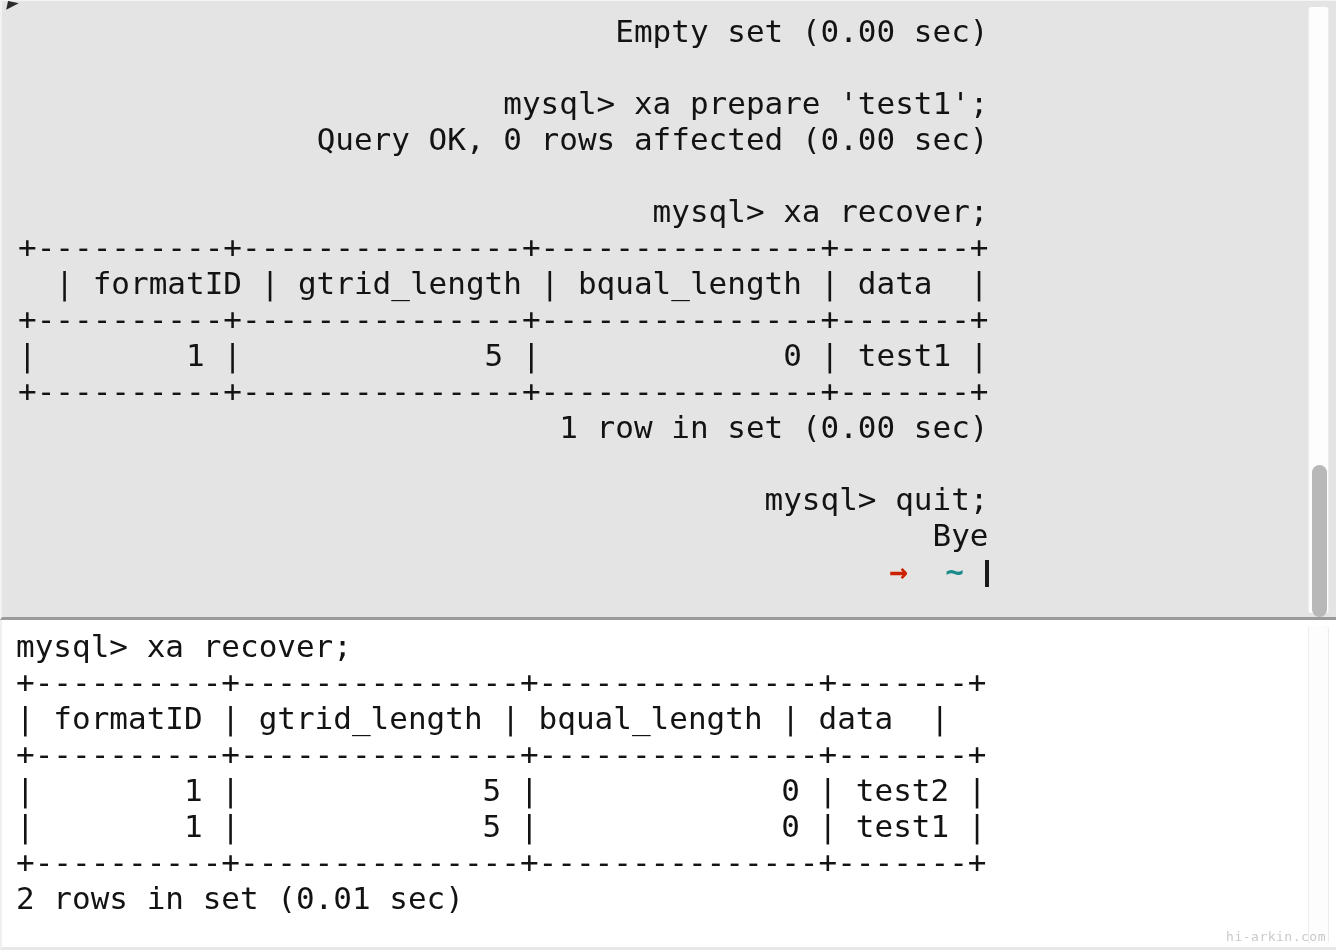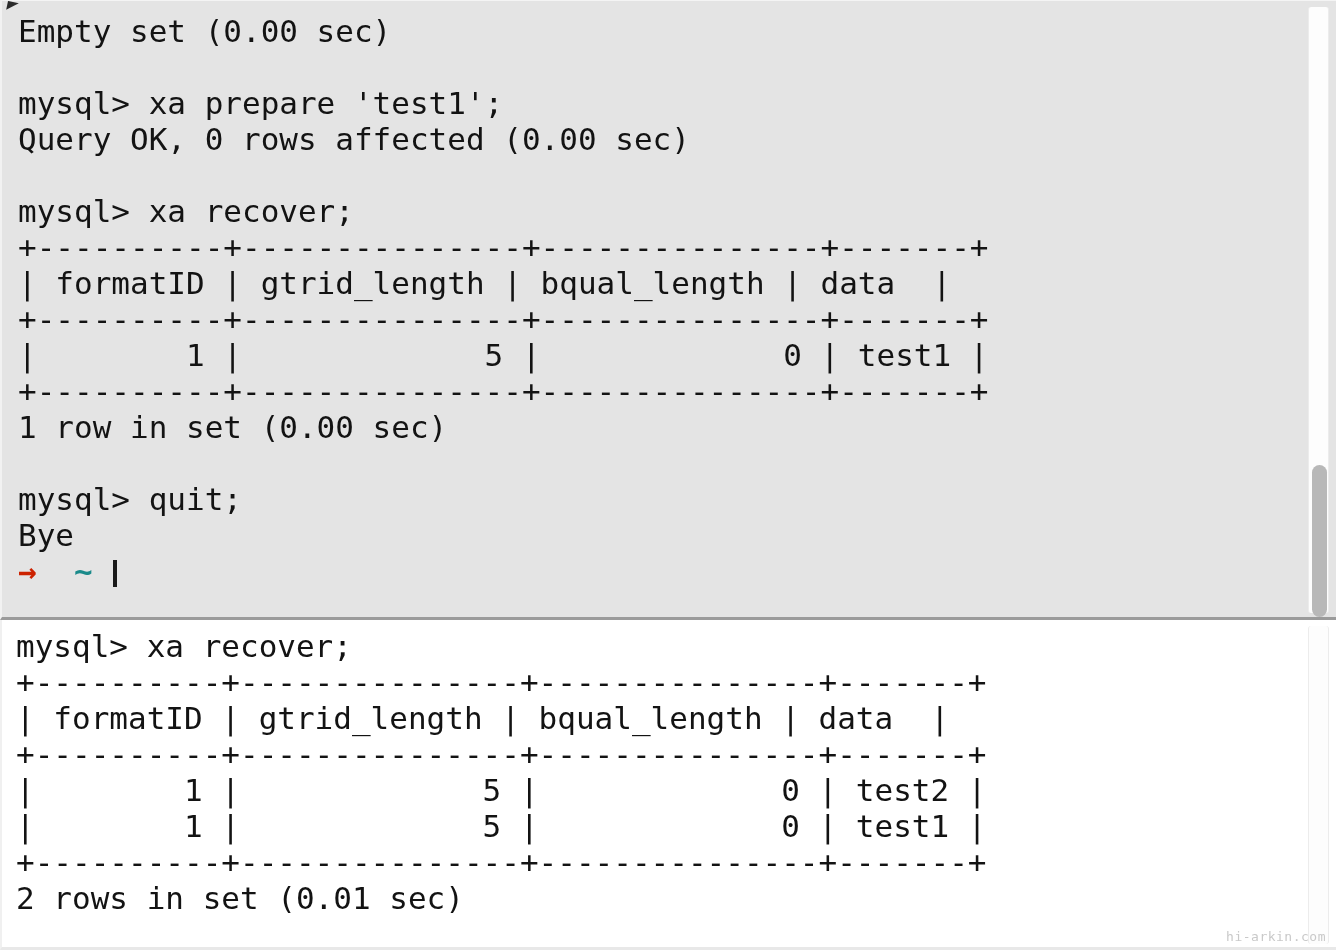--- a/index.html
+++ b/index.html
@@ -25,20 +25,21 @@
   }
   #panel-top {
     left: 0;
     top: 0;
     width: 1336px;
     height: 620px;
     background: #e4e4e4;
     border-left: 2px solid #f2f2f2;
     border-top: 1px solid #f4f4f4;
     border-bottom: 3px solid #9b9b9b;
+    text-align: right;
   }
   #panel-bottom {
     left: 0;
     top: 620px;
     width: 1336px;
     height: 330px;
     background: #ffffff;
     border-left: 2px solid #f0f0f0;
     border-bottom: 3px solid #e8e8e8;
   }

